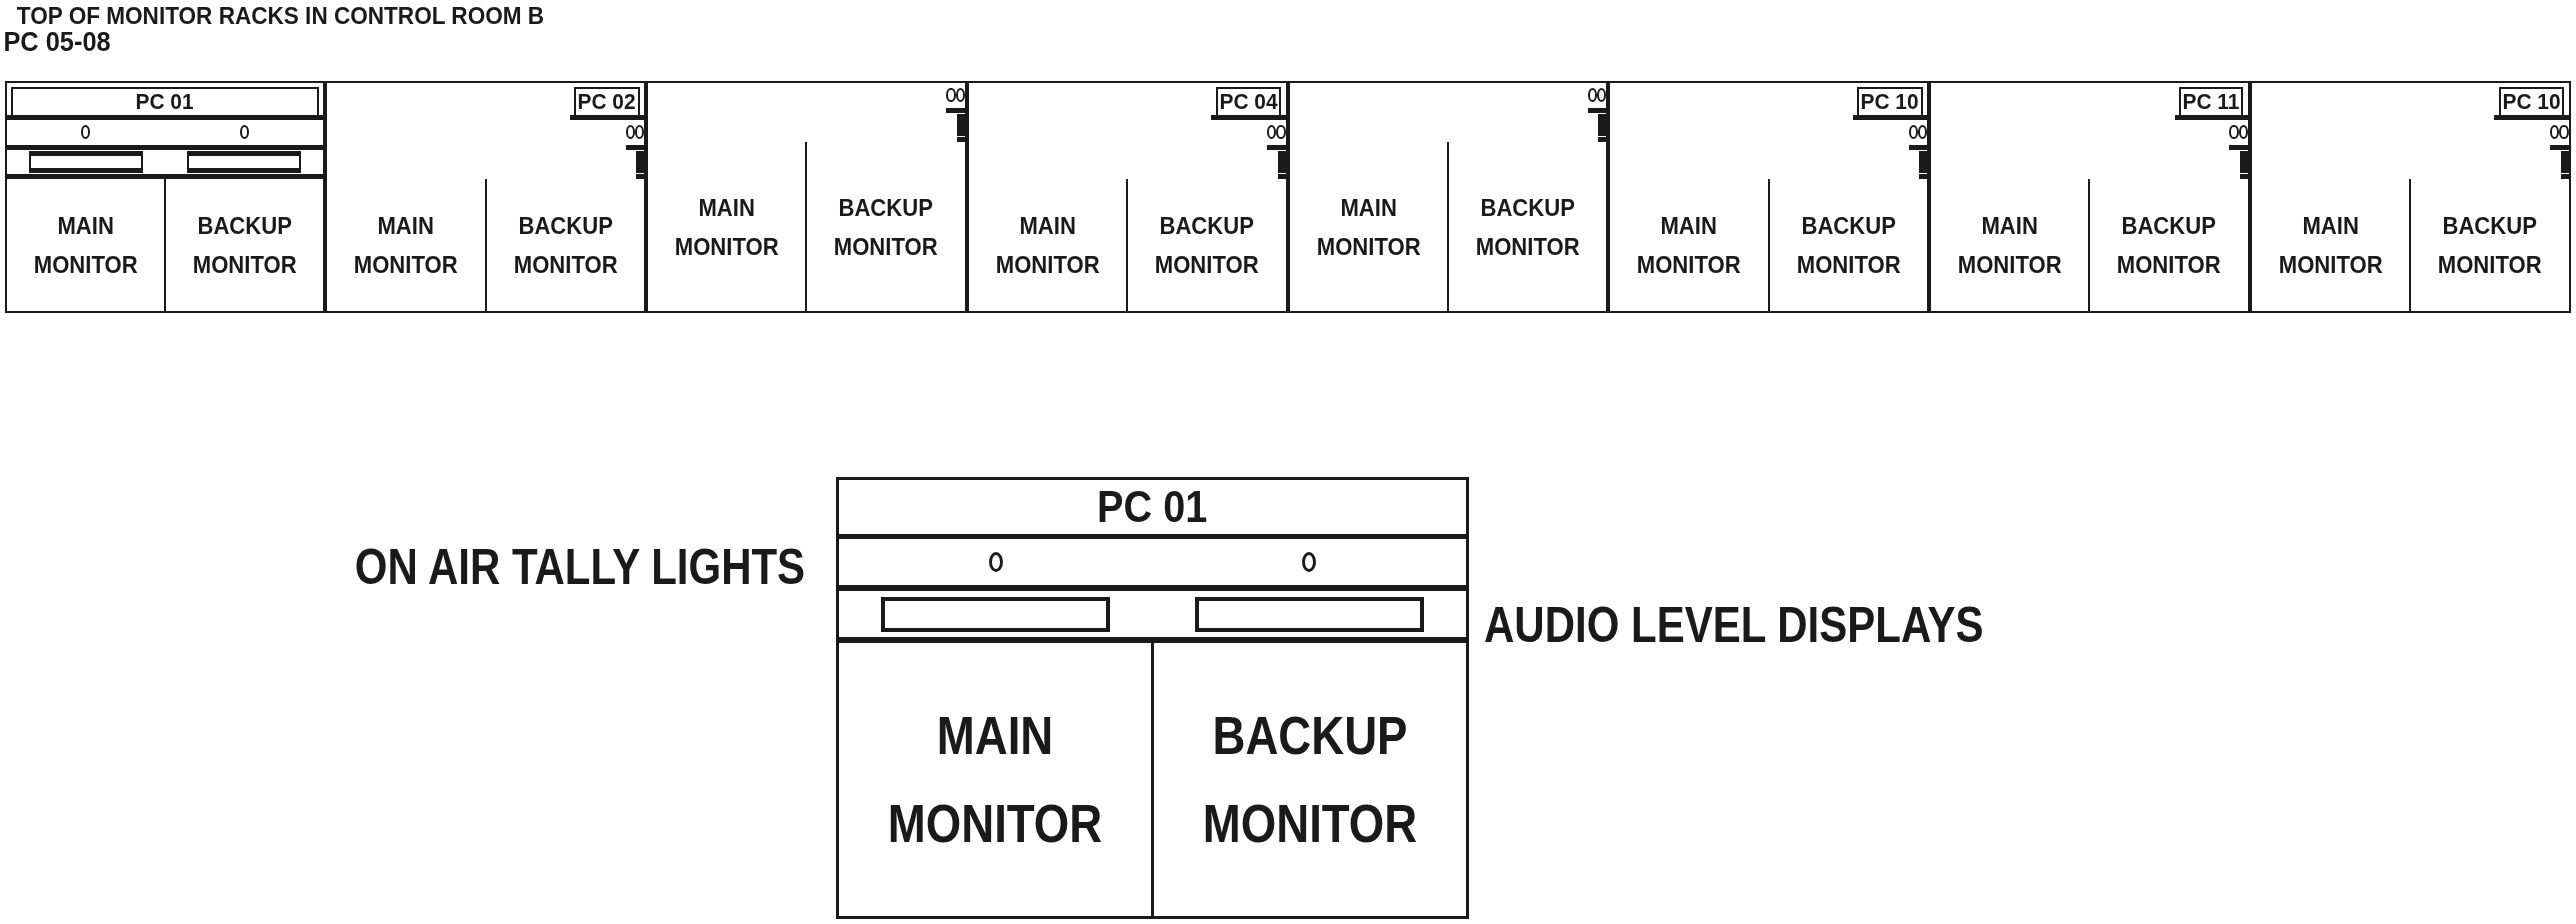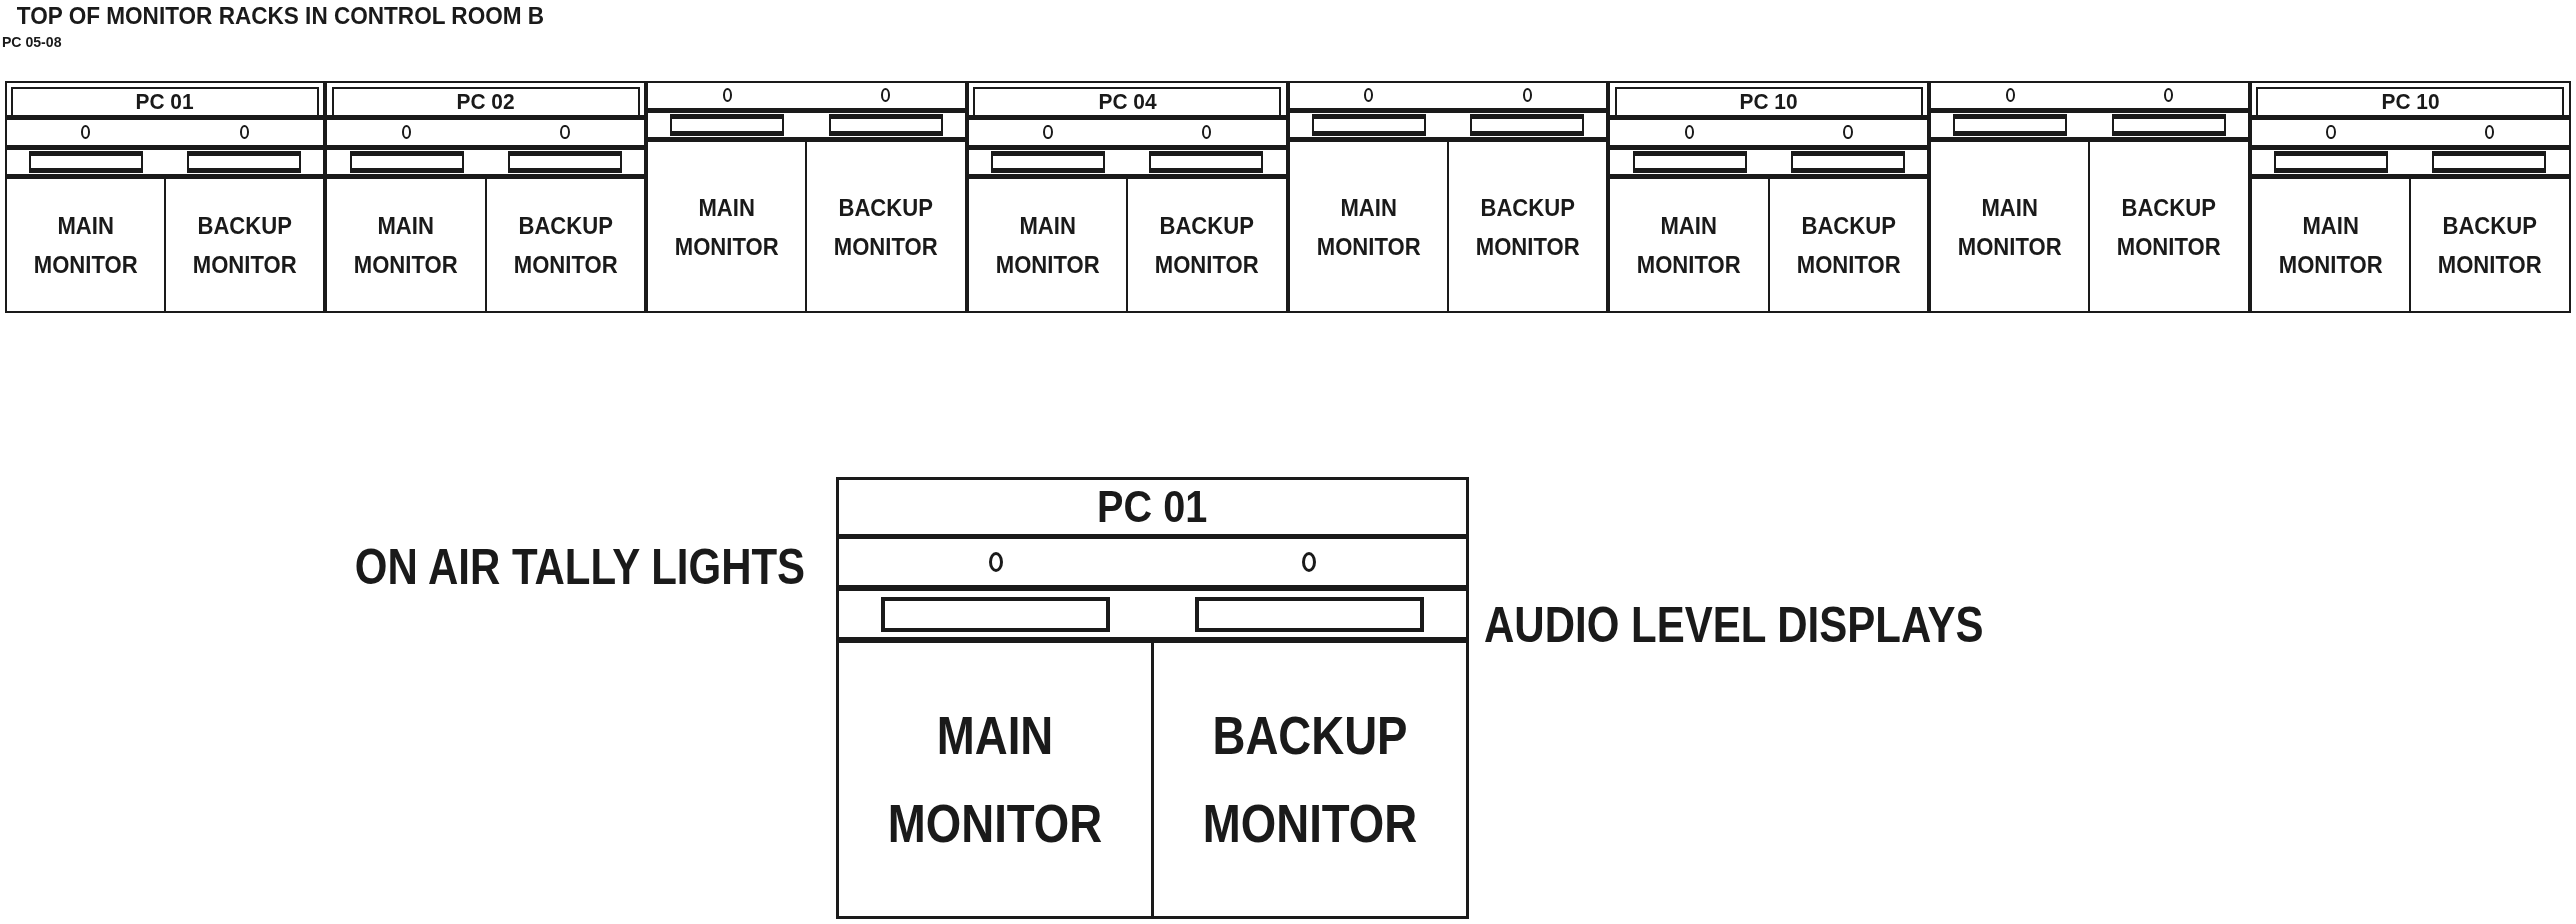--- a/index.html
+++ b/index.html
@@ -14,33 +14,33 @@
     color: var(--ink);
   }
 
   
   .titles { position: absolute; top: 2.8px; left: 0; width: 100%; text-align: left; }
   .title {
     font-size: 24px; font-weight: bold; line-height: 26px;
     display: inline-block; transform: scaleX(0.94); white-space: nowrap;
   }
   .subtitle {
-    font-size: 15px; font-weight: bold; line-height: 24px; margin-top: 0.9px;
+    font-size: 27px; font-weight: bold; line-height: 24px; margin-top: 0.9px;
   }
   .subtitle span { display: inline-block; transform: scaleX(0.94); white-space: nowrap; }
 
   
   .rack-strip {
     position: absolute; left: 4.6px; top: 81px;
     width: 2566px; height: 232px;
     border: 2.8px solid var(--ink);
     display: flex; background: var(--bg);
   }
   .rack { flex: 1 1 0; min-width: 0; display: flex; flex-direction: column; }
-  .rack + .rack { border-left: 4.6px solid var(--ink); }
+  .rack + .rack { border-left: 4.6px solid var(--ink); align-items: flex-end; }
 
   .rack-header { height: 37px; padding: 3.7px 4.6px 0; border-bottom: 5.5px solid var(--ink); }
   .rack-header-box {
     height: 28px; border: 2.8px solid var(--ink); border-bottom: none;
     display: flex; align-items: center; justify-content: center;
   }
   .rack-header-box .lbl {
     font-size: 22px; font-weight: bold; line-height: 22px;
     display: inline-block; transform: scaleX(0.95); white-space: nowrap;
   }
@@ -302,20 +302,25 @@
       <div class="m-cell">
           <div class="m-label">MAIN MONITOR</div>
         </div>
       <div class="m-cell">
           <div class="m-label">BACKUP MONITOR</div>
         </div>
     </div>
   </div>
 
   <div class="rack">
+    <div class="rack-header">
+      <div class="rack-header-box">
+          <span class="lbl">PC 11</span>
+        </div>
+    </div>
     <div class="tally-row">
       <div class="half">
           <span class="tally-dot"></span>
         </div>
       <div class="half">
           <span class="tally-dot"></span>
         </div>
     </div>
     <div class="audio-row">
       <div class="half">

